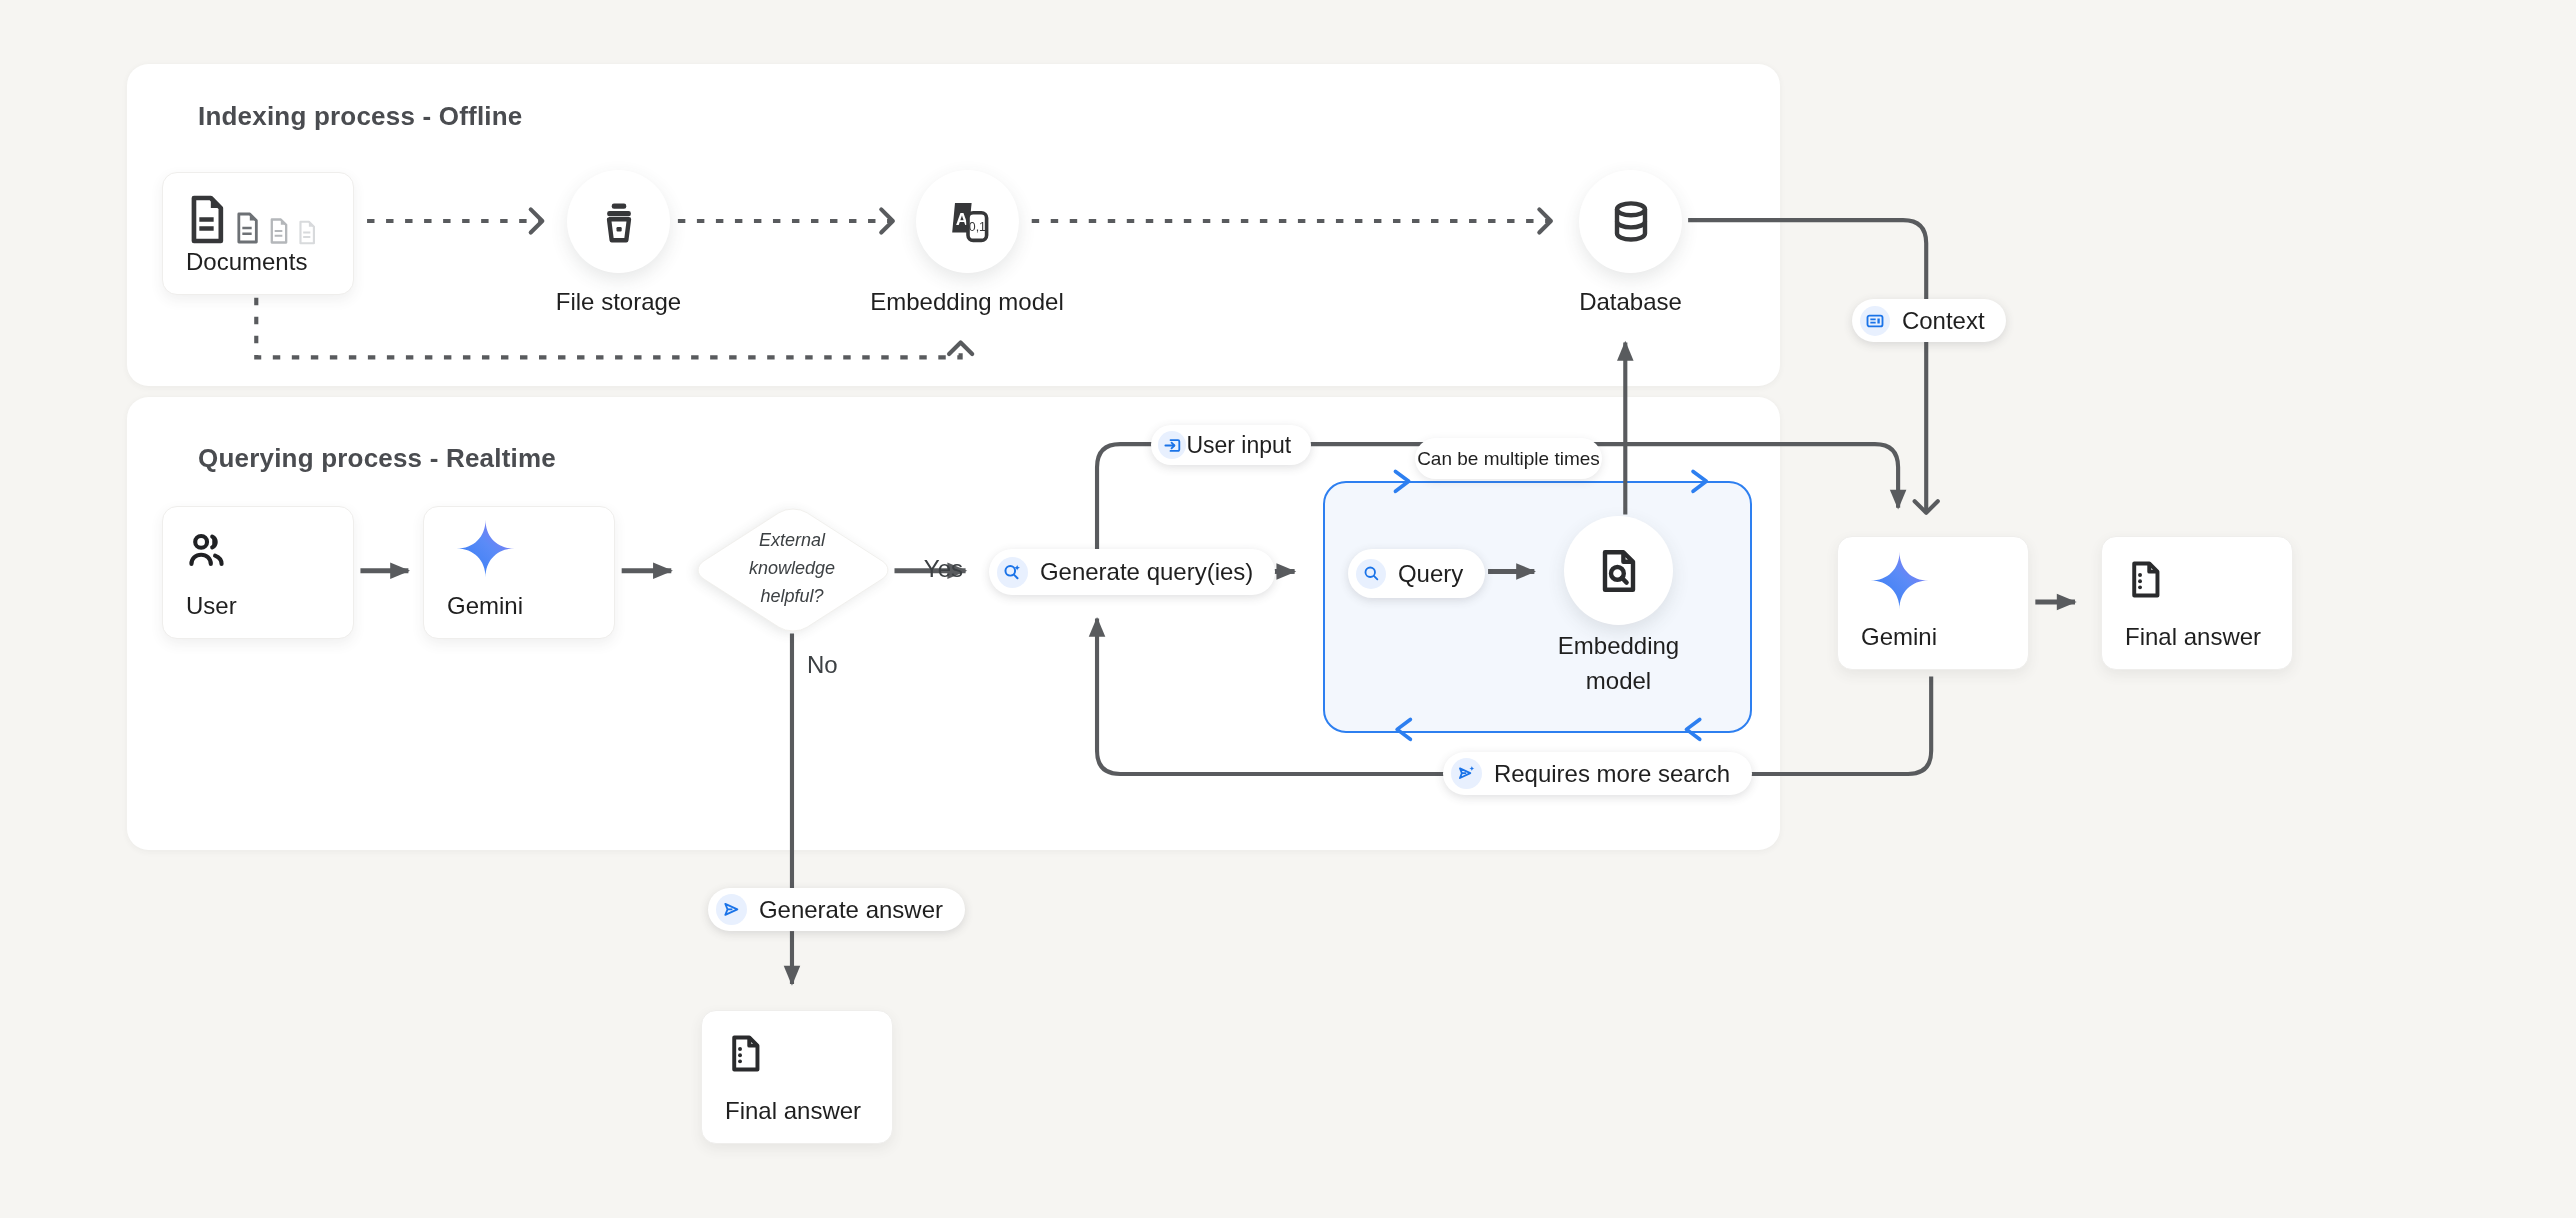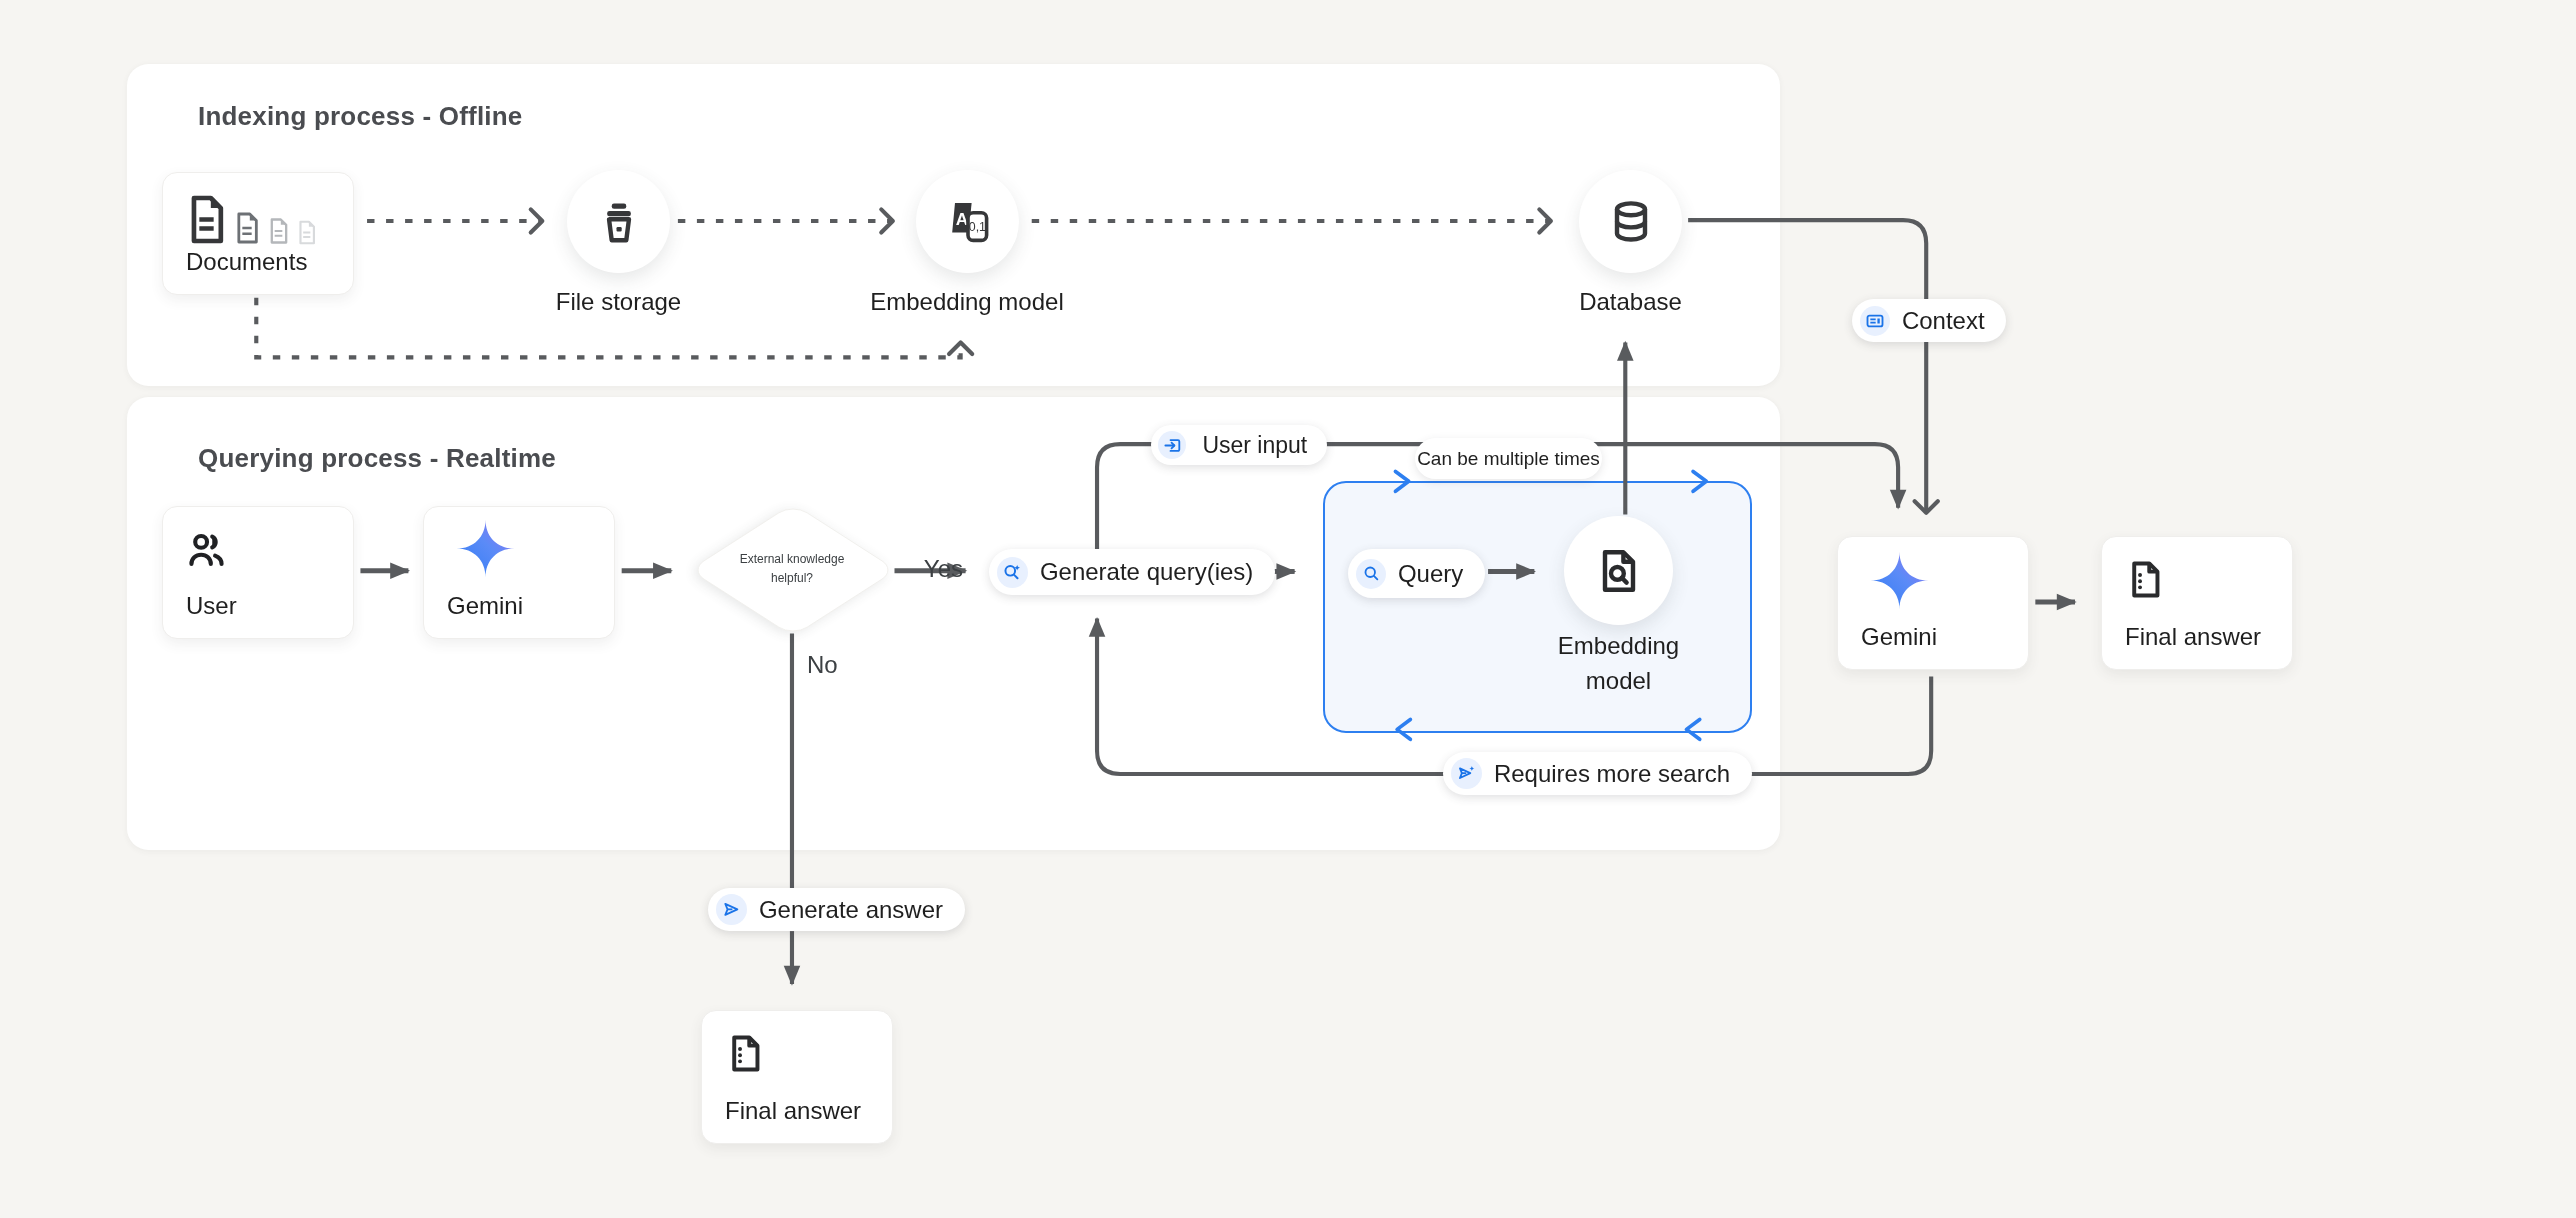--- a/index.html
+++ b/index.html
@@ -21,21 +21,21 @@
         gap:11.6px;padding:0 21.5px 0 8.3px;font-size:24px;color:#1f1f1f;white-space:nowrap;}
   .chip{border-radius:50%;background:#e8f0fe;display:flex;align-items:center;justify-content:center;flex:0 0 auto;}
   .tag{position:absolute;z-index:5;background:#fff;border-radius:826px;
        box-shadow:0 2.5px 8.3px rgba(60,64,67,.13);display:flex;align-items:center;justify-content:center;
        font-size:19px;color:#1f1f1f;white-space:nowrap;}
   .bluebox{position:absolute;z-index:2;background:#f3f7fd;border:2.5px solid #2d7ff0;border-radius:23px;}
   .diamond{position:absolute;z-index:4;background:#fff;border:0.8px solid #f0efec;border-radius:20px;
            box-shadow:0 4.1px 13.2px rgba(60,64,67,.12);
            transform:scaleX(1.02) scaleY(0.655) rotate(45deg);}
   .diamond-text{position:absolute;z-index:5;display:flex;align-items:center;justify-content:center;
-                text-align:center;font-size:12px;line-height:1.55;color:#3c4043;}
+                text-align:center;font-size:18px;line-height:1.55;color:#3c4043;font-style:italic;}
   .float-label{position:absolute;z-index:5;font-size:24px;color:#3c4043;}
   .docrow{position:absolute;left:21.5px;top:20px;display:flex;align-items:flex-end;gap:5.8px;}
   .hidden-defs{position:absolute;width:0;height:0;}
 </style>
 </head>
 <body>
 
 <svg class="hidden-defs" aria-hidden="true">
   <defs>
     <linearGradient id="gemgrad" x1="0" y1="1" x2="1" y2="0">
@@ -183,21 +183,21 @@
         <path d="M12 1C12 7.5 16.5 12 23 12C16.5 12 12 16.5 12 23C12 16.5 7.5 12 1 12C7.5 12 12 7.5 12 1Z" fill="url(#gemgrad)"></path>
       </svg>
     <div class="card-label">Gemini</div>
   </div>
 
   <div class="diamond" style="left:721px;top:498px;width:142px;height:142px;"></div>
   <div class="diamond-text" style="left:726px;top:513px;width:132px;height:112px;">External knowledge helpful?</div>
   <div class="float-label" style="left:897px;top:536px;width:66px;text-align:right;margin-top:19px;">Yes</div>
   <div class="float-label" style="left:807px;top:651px;">No</div>
 
-  <div class="pill" style="left:1151px;top:425px;height:40px;font-size:23px;gap:16px;padding:0 20px 0 7.4px;">
+  <div class="pill" style="left:1151px;top:425px;height:40px;font-size:23px;gap:0;padding:0 20px 0 7.4px;">
     <span class="chip" style="width:28px;height:28px;">
       <svg width="19" height="19" viewBox="0 0 24 24" fill="none" stroke="#1a73e8" stroke-width="2.3" stroke-linecap="round" stroke-linejoin="round">
           <path d="M9.5 5.2H19a1.6 1.6 0 0 1 1.6 1.6v10.4A1.6 1.6 0 0 1 19 18.8H9.5"></path>
           <path d="M3 12h11.2"></path>
           <path d="M10.8 8.4 14.4 12l-3.6 3.6"></path>
         </svg>
     </span>
     <span>User input</span>
   </div>
 

